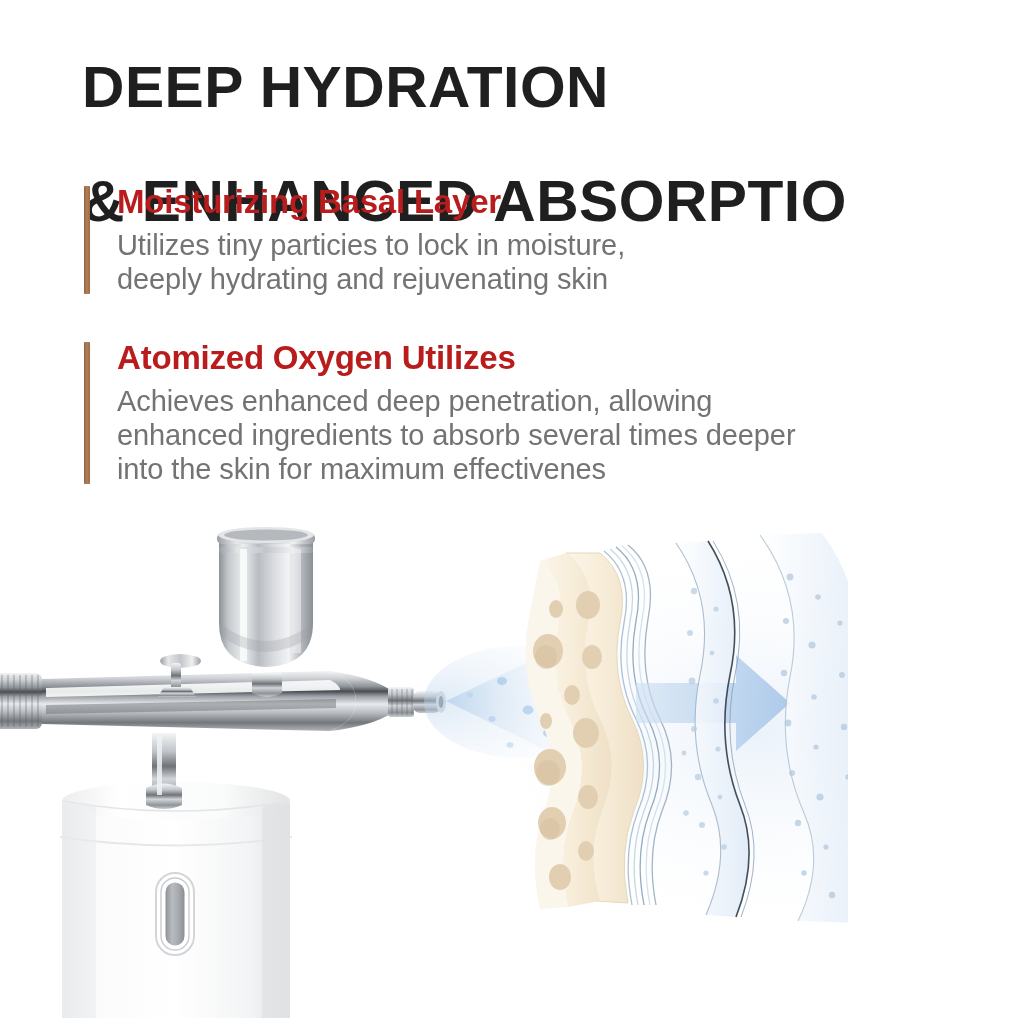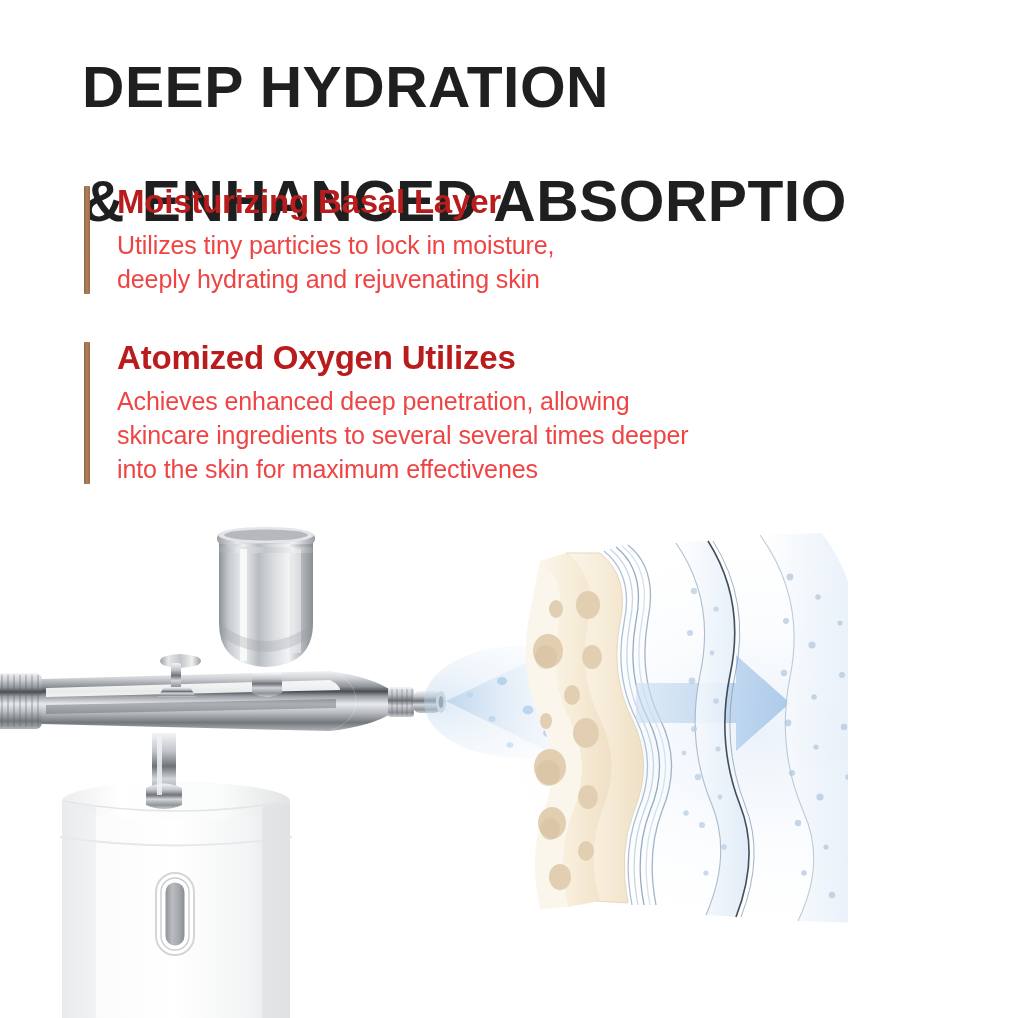--- a/index.html
+++ b/index.html
@@ -68,24 +68,24 @@
   .feature-title {
     color: #b91c1c;
     font-family: "Liberation Sans", sans-serif;
     font-weight: bold;
     font-size: 33px;
     line-height: 40px;
     letter-spacing: -0.2px;
     margin: 0 0 6px 0;
   }
   .feature-body {
-    color: #ef4444;
+    color: #737373;
     font-family: "Liberation Sans", sans-serif;
     font-weight: normal;
-    font-size: 25px;
+    font-size: 29px;
     line-height: 34px;
     letter-spacing: -0.1px;
     margin: 0;
     white-space: pre-line;
   }
 
   
   .illustration {
     position: absolute;
     left: 0;
@@ -113,21 +113,21 @@
       <span class="accent-bar"></span>
       <h2 class="feature-title">Moisturizing Basal Layer</h2>
       <p class="feature-body">Utilizes tiny particies to lock in moisture,
 deeply hydrating and rejuvenating skin</p>
     </div>
 
     <div class="feature">
       <span class="accent-bar"></span>
       <h2 class="feature-title">Atomized Oxygen Utilizes</h2>
       <p class="feature-body">Achieves enhanced deep penetration, allowing
-skincare ingredients to several several times deeper
+enhanced ingredients to absorb several times deeper
 into the skin for maximum effectivenes</p>
     </div>
 
   </div>
 
   <div class="illustration">
     <svg width="1024" height="513" viewBox="0 0 1024 513" xmlns="http://www.w3.org/2000/svg">
       <defs>
 
         <linearGradient id="chromeBarrel" x1="0" y1="0" x2="0" y2="1">

